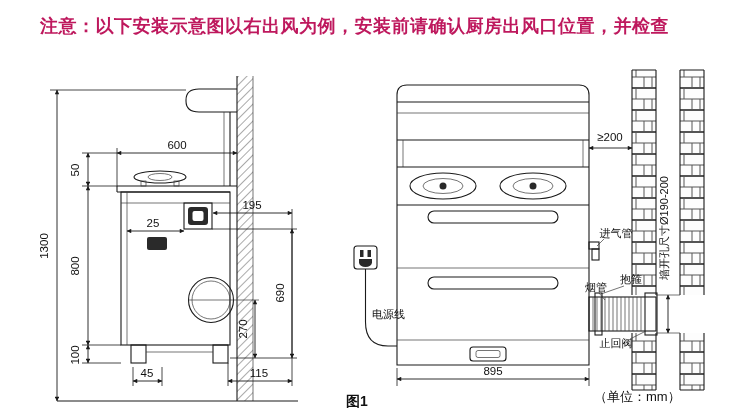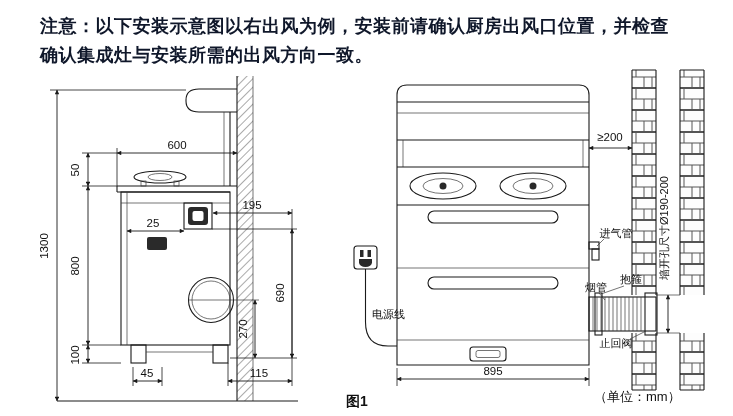--- a/index.html
+++ b/index.html
@@ -1,18 +1,18 @@
 <!DOCTYPE html>
 <html><head>
 <meta charset="utf-8">
 <style>
   html,body { margin:0; padding:0; background:#fff; }
   .page {
     position:relative; width:733px; height:416px; background:#fff; overflow:hidden;
-    font-family:"Liberation Sans","DejaVu Sans",sans-serif; color:#0f172a;
+    font-family:"Liberation Sans","DejaVu Sans",sans-serif; color:#be185d;
   }
   .note {
     position:absolute; left:40px; top:12px; width:670px;
     font-size:18px; font-weight:700; line-height:29px; letter-spacing:0.5px;
   }
   svg.drawing { position:absolute; left:0; top:0; }
   svg text { font-family:"Liberation Sans","DejaVu Sans",sans-serif; fill:#111; }
   .ln   { stroke:#1a1a1a; stroke-width:1.1; fill:none; }
   .ext  { stroke:#1a1a1a; stroke-width:0.8; fill:none; }
   .thin { stroke:#3a3a3a; stroke-width:0.7; fill:none; }
@@ -24,21 +24,20 @@
   .cap-unit { font-size:13px; }
   .dark { fill:#2a2a2a; }
 </style>
 </head>
 <body>
 
 <div class="page">
 
   <div class="note">
     <div>注意：以下安装示意图以右出风为例，安装前请确认厨房出风口位置，并检查</div>
-    <div>确认集成灶与安装所需的出风方向一致。</div>
   </div>
 
   <svg class="drawing" width="733" height="416" viewBox="0 0 733 416">
     <defs>
       <marker id="ae" viewBox="0 0 10 10" refX="9.5" refY="5" markerWidth="7" markerHeight="5" orient="auto">
         <path d="M0,0 L10,5 L0,10 z" fill="#1a1a1a"></path>
       </marker>
       <marker id="as" viewBox="0 0 10 10" refX="0.5" refY="5" markerWidth="7" markerHeight="5" orient="auto">
         <path d="M10,0 L0,5 L10,10 z" fill="#1a1a1a"></path>
       </marker>

